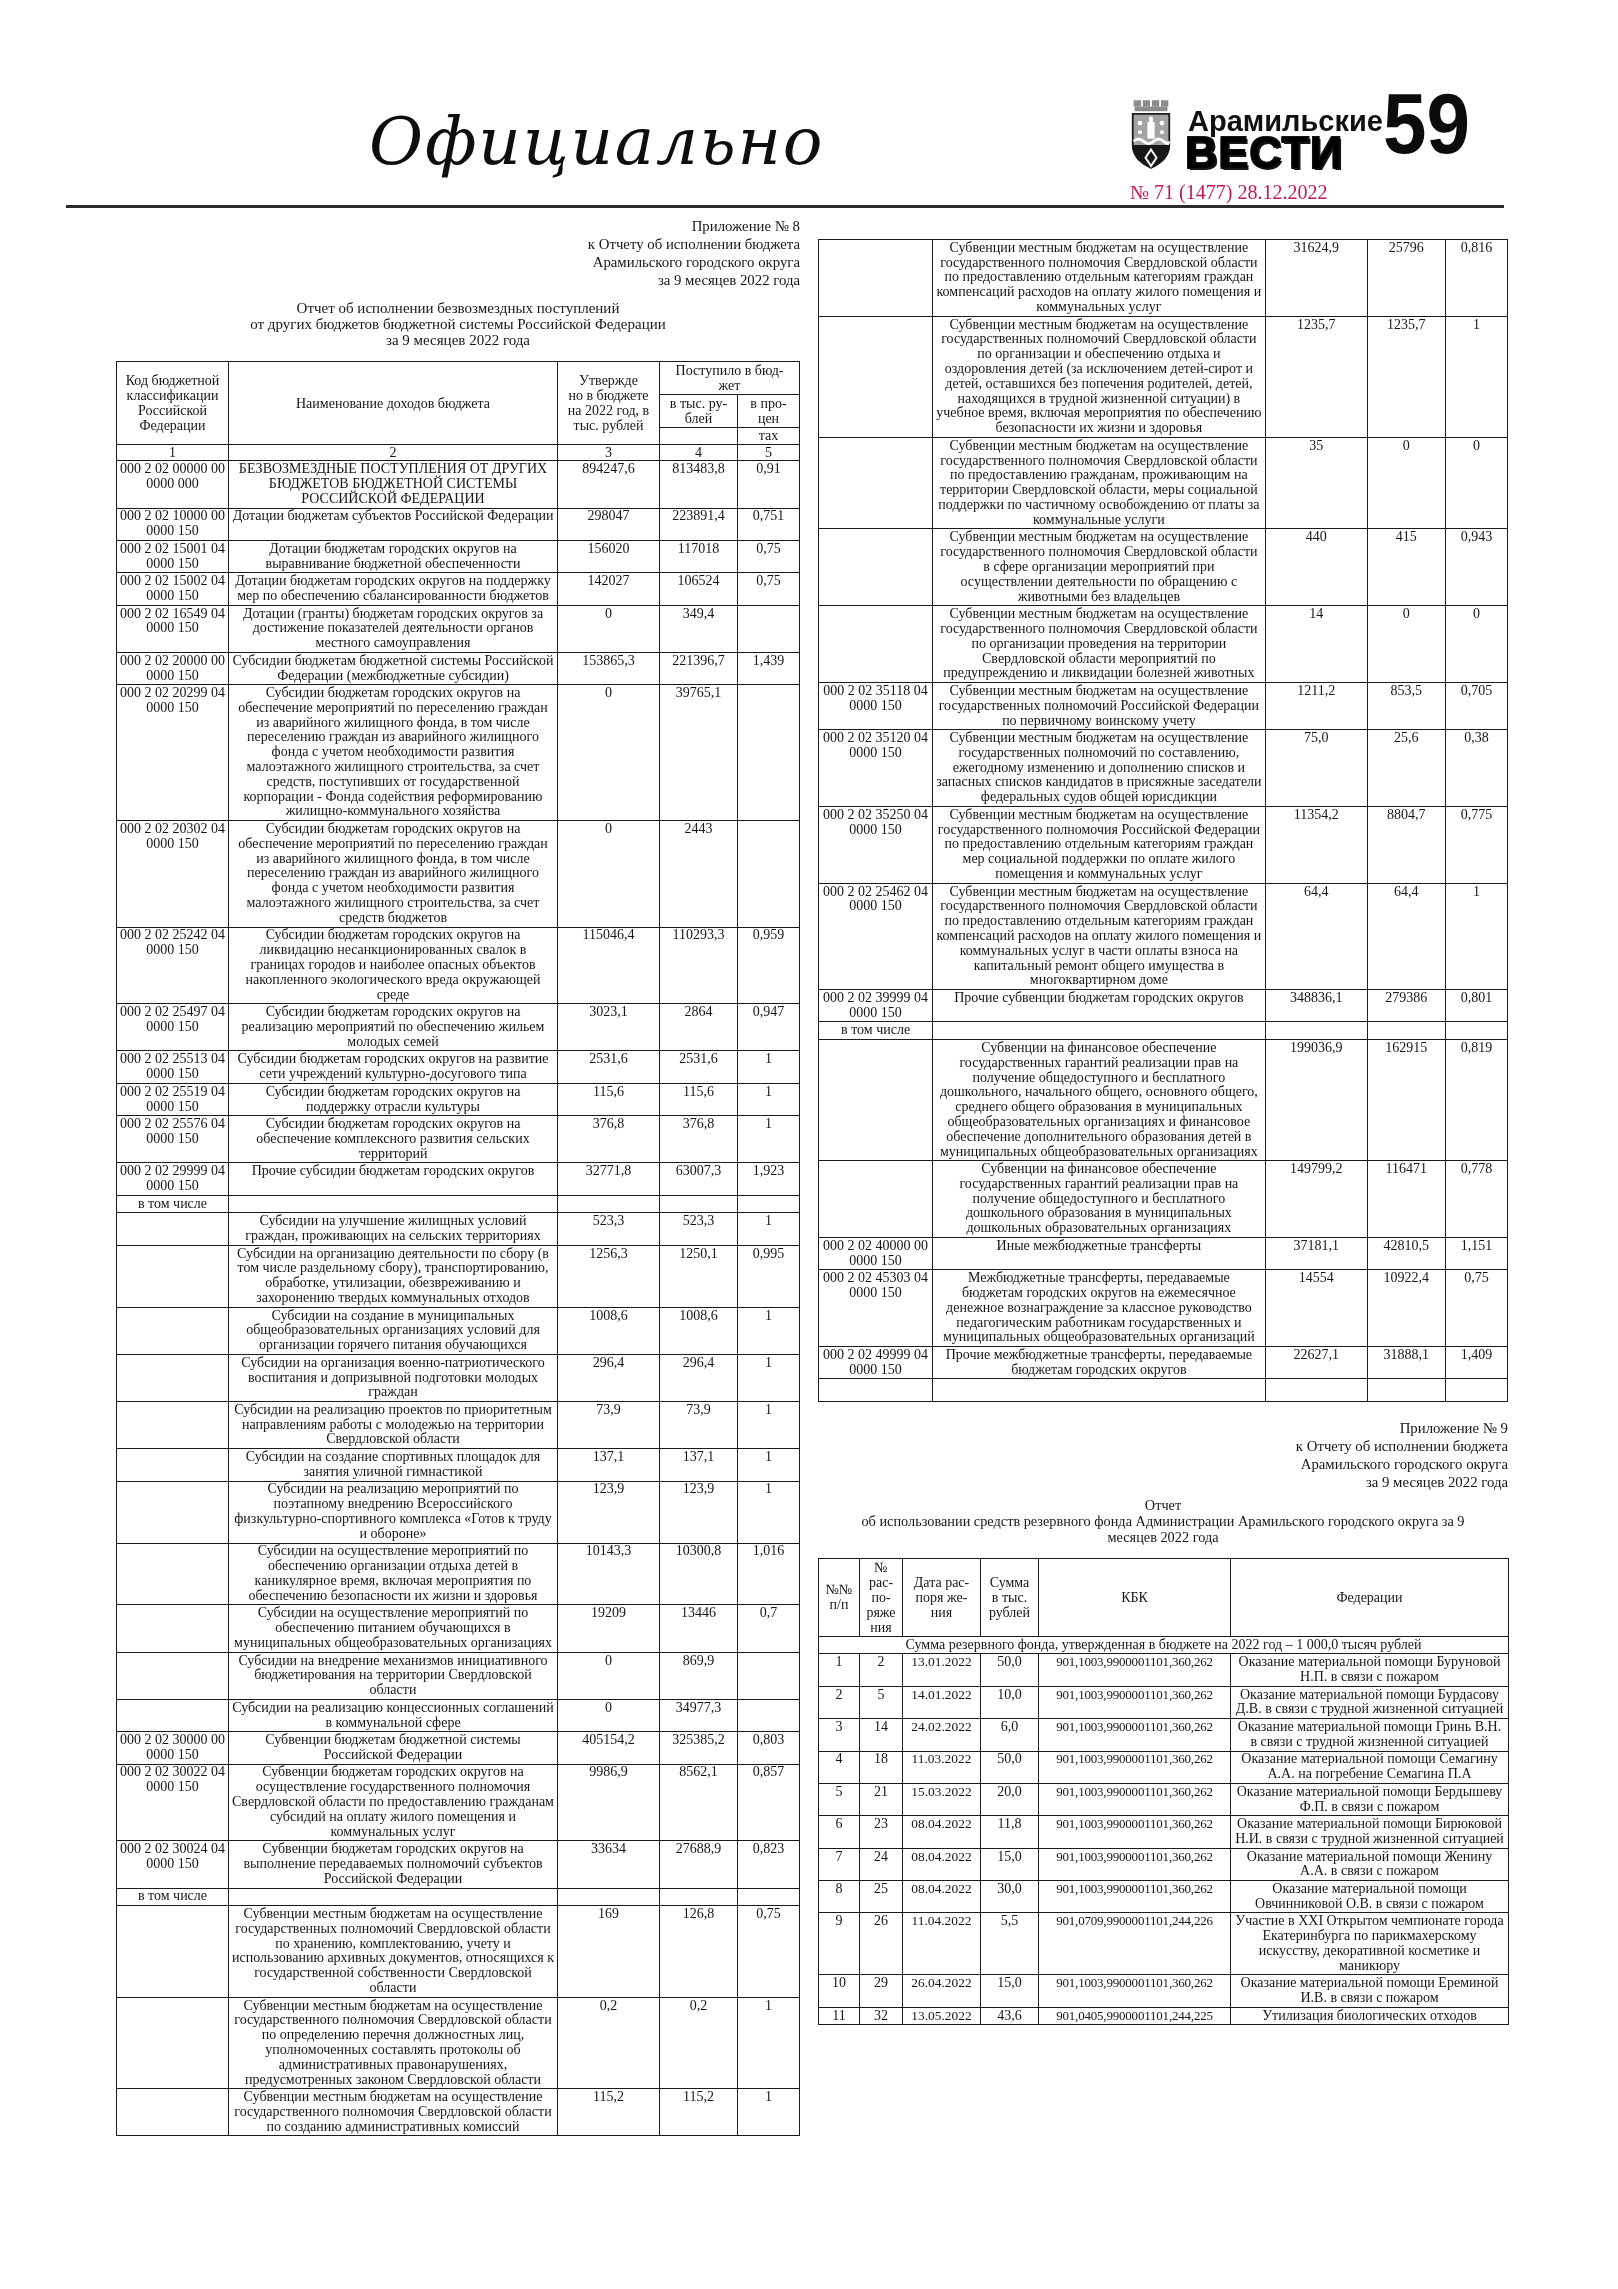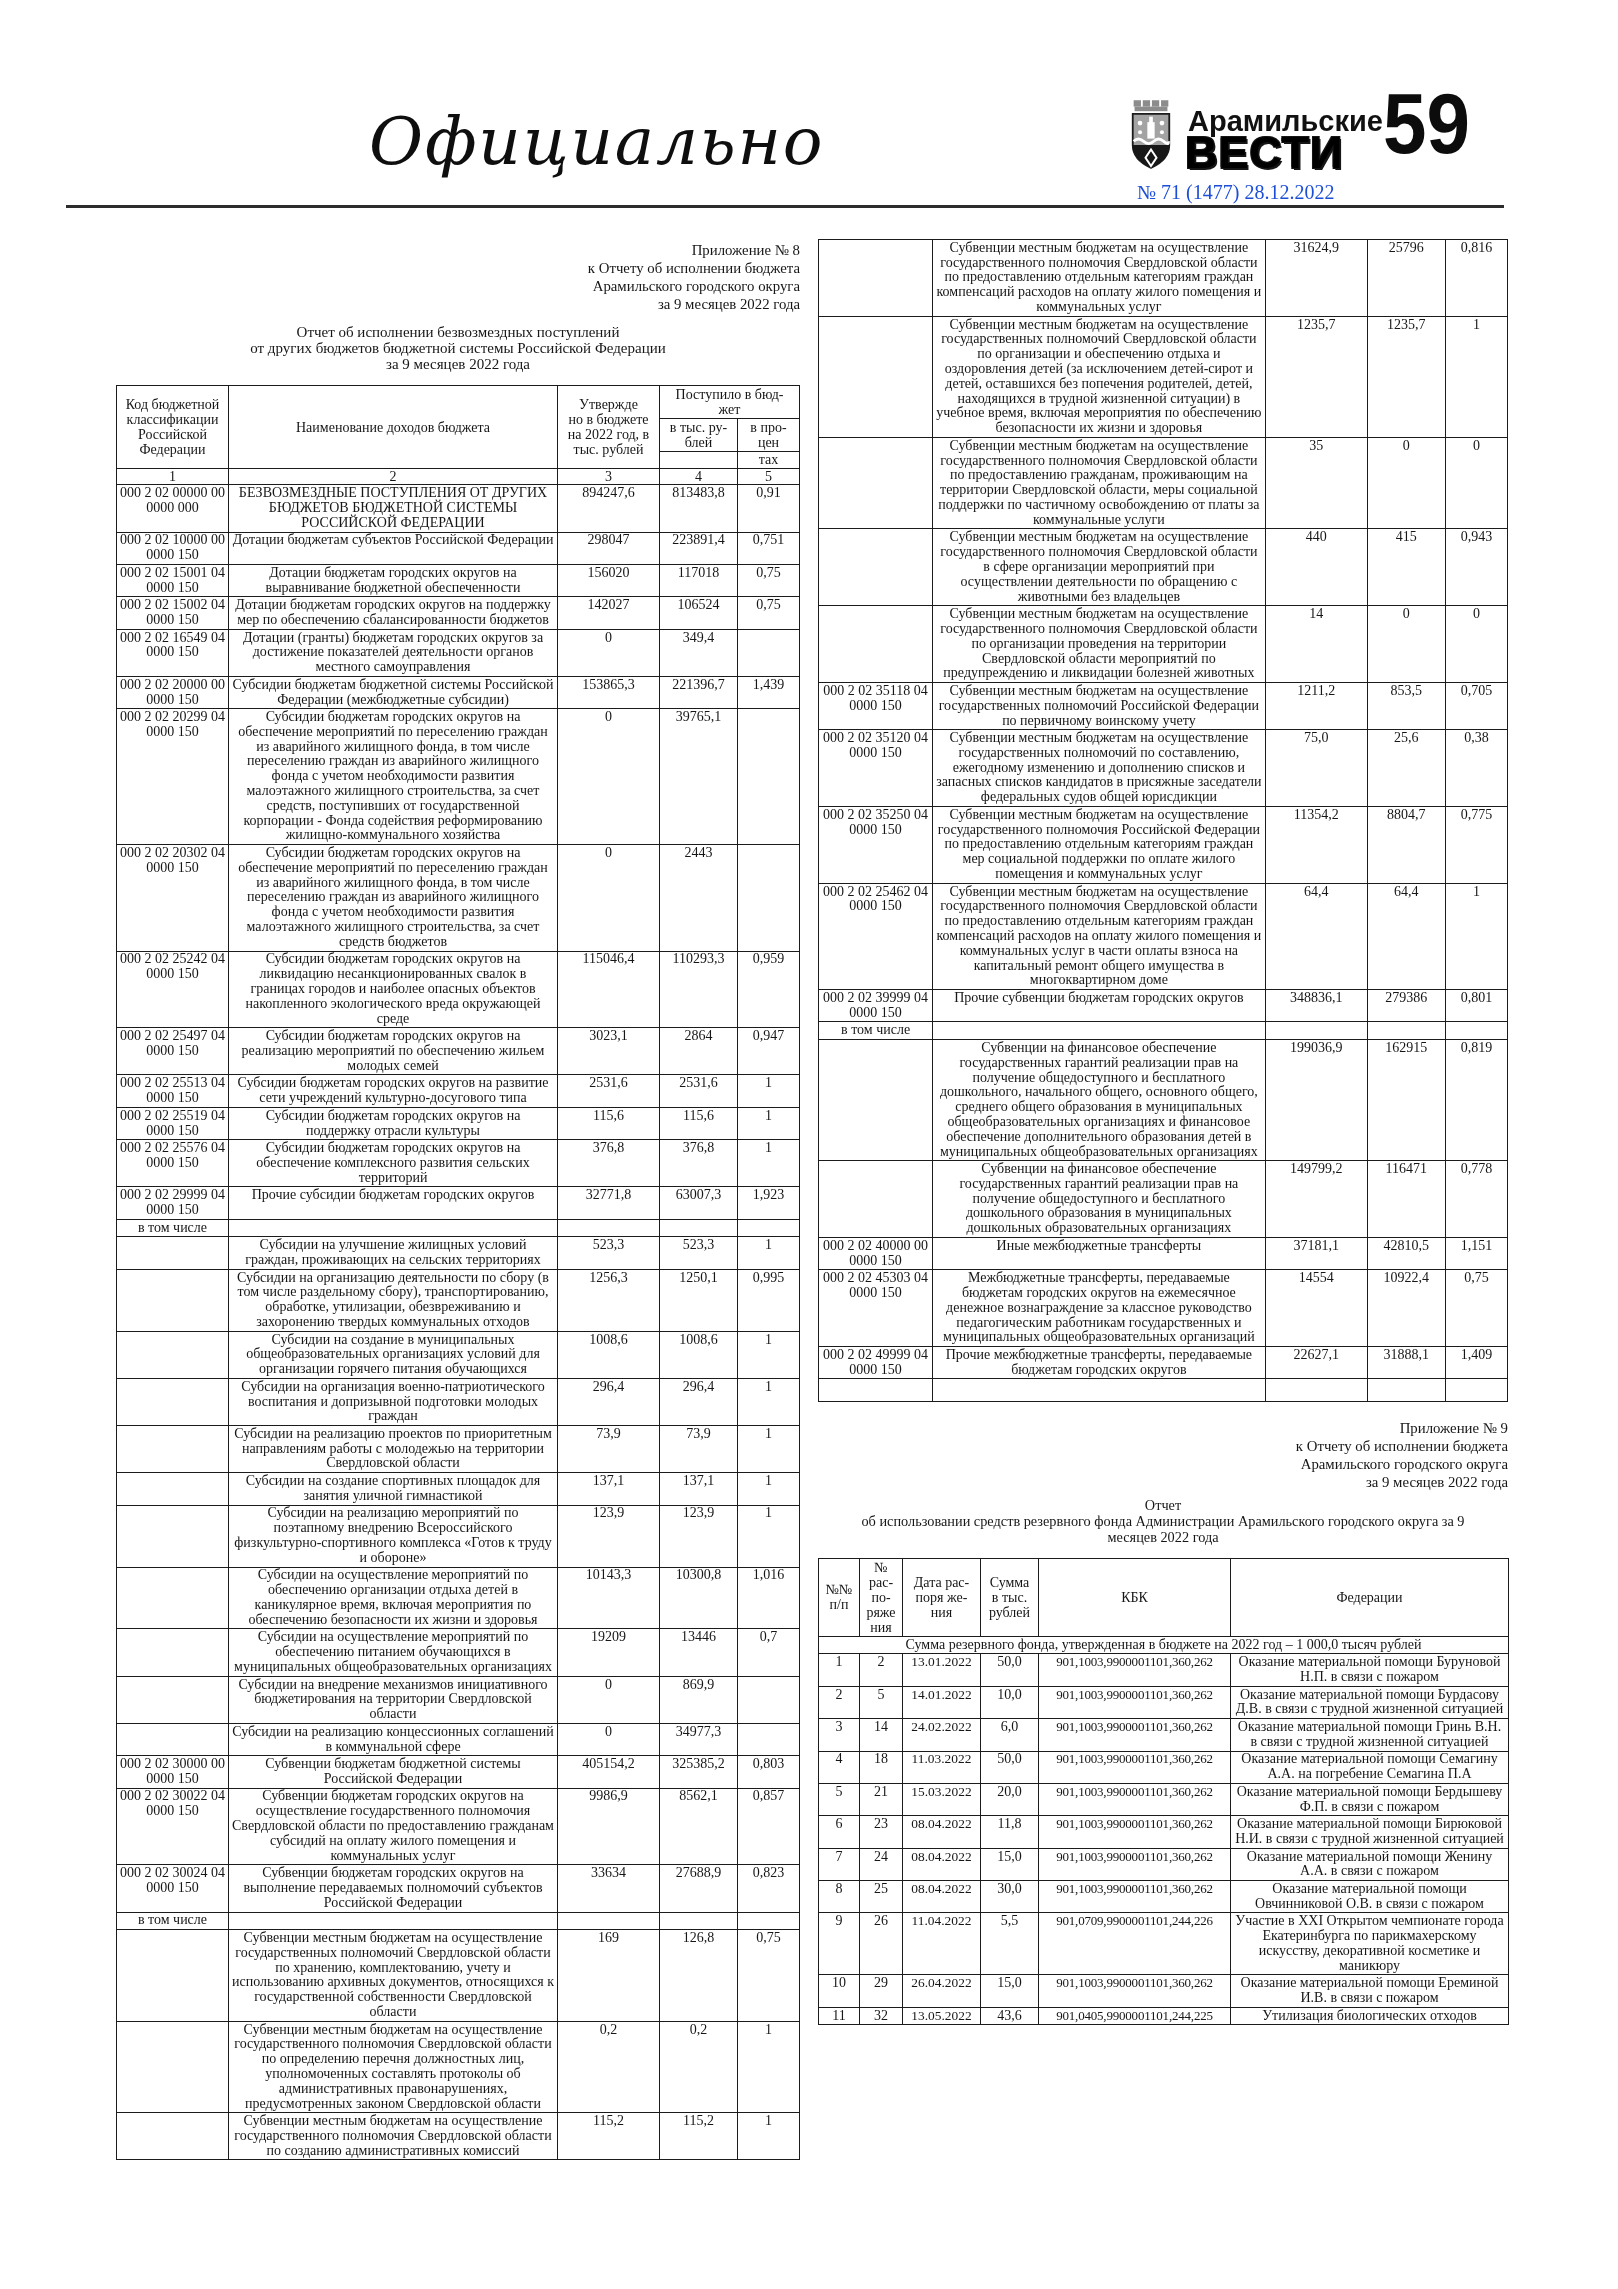--- a/index.html
+++ b/index.html
@@ -19,30 +19,30 @@
   .crest { left:1130px; top:100px; }
   .brand-top {
     left:1188px; top:105px; font-family:"Liberation Sans", sans-serif;
     font-weight:bold; font-size:29px; color:#111;
   }
   .brand-bottom {
     left:1185px; top:127px; font-family:"Liberation Sans", sans-serif;
     font-weight:bold; font-size:45px; letter-spacing:0.9px; color:#000000;
     text-shadow:1.8px 1.8px 0 #161616, -0.9px -0.9px 0 #161616, 0.9px -0.9px 0 #161616, -0.9px 0.9px 0 #161616;
   }
-  .issue { left:1130px; top:181px; font-size:20px; color:#1d4ed8;margin-left:7px; }
+  .issue { left:1130px; top:181px; font-size:20px; color:#be185d; }
   .pageno {
     left:1383px; top:81px; font-family:"Liberation Sans", sans-serif;
     font-weight:900; font-size:85px; line-height:1; color:#0c0c0c;
     transform:scaleX(0.92); transform-origin:left top;
   }
   .mast-rule { left:66px; top:205px; width:1438px; height:2.8px; background:#2c2c2c; }
 
   
-  .col-left  { left:116px; top:241px; width:684px;font-family:Liberation Serif, serif; }
+  .col-left  { left:116px; top:217px; width:684px;font-family:Liberation Serif, serif; }
   .col-right { left:818px; top:226px; width:690px; }
 
   .ref {
     text-align:right; white-space:pre-line;
     font-size:14.8px; line-height:18px;
   }
   .doc-title {
     text-align:center; white-space:pre-line;
     margin-top:11px; font-size:15px; line-height:16px;
   }

